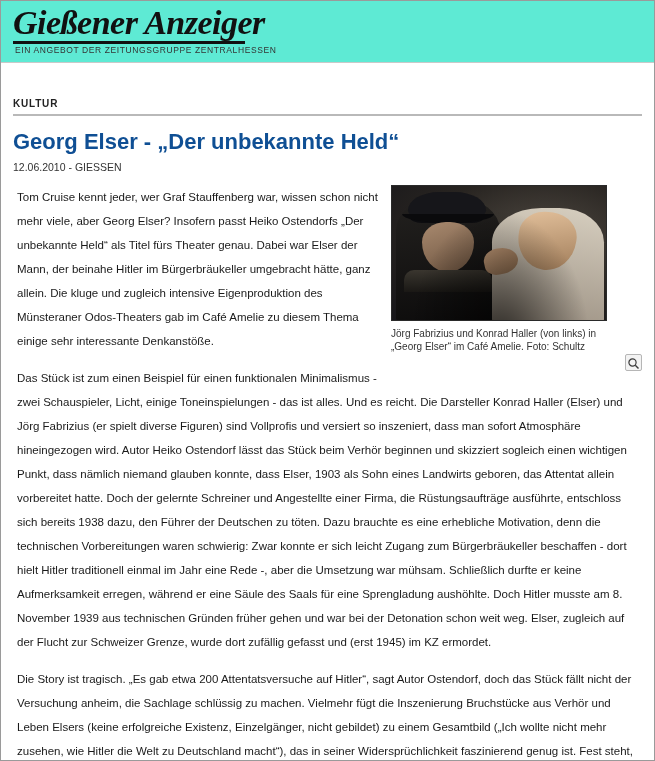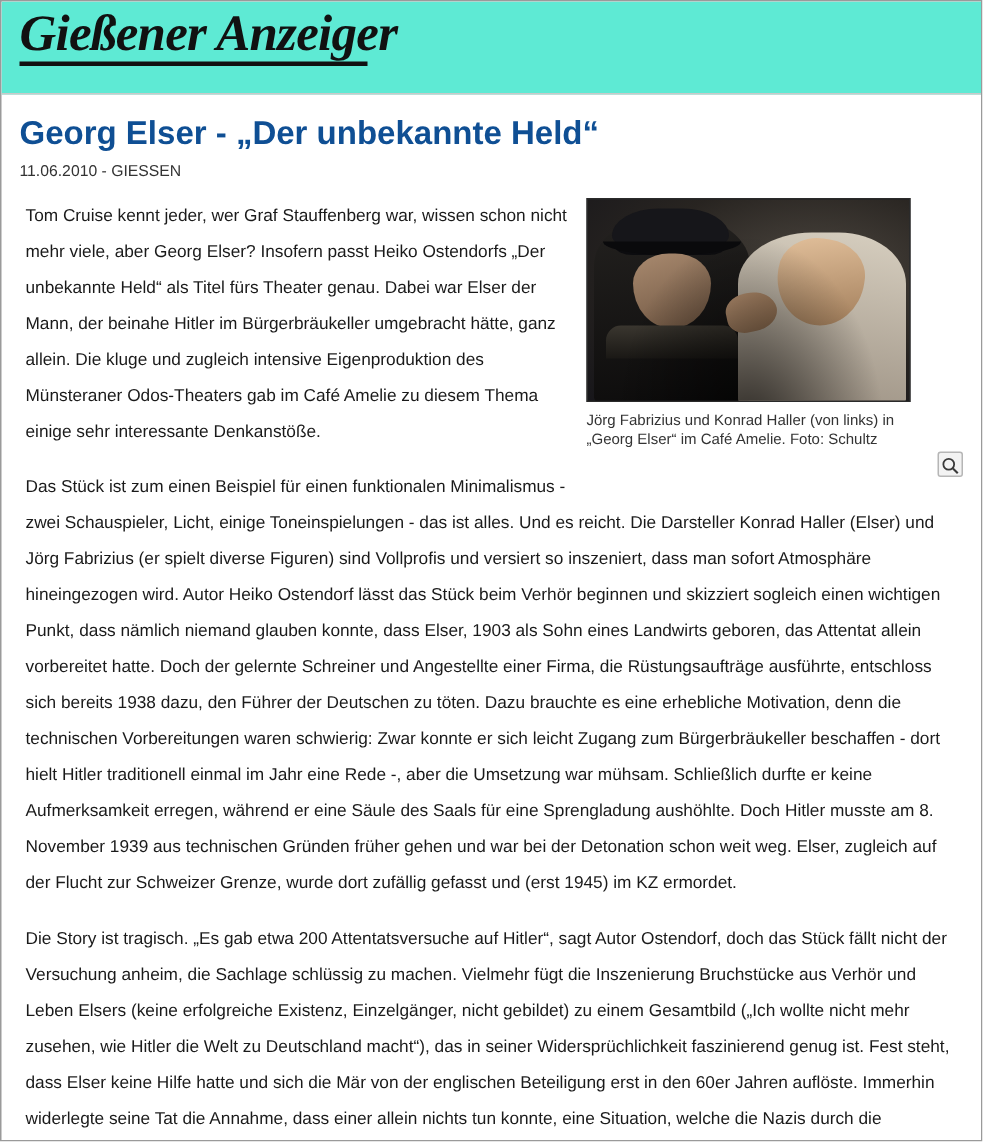--- a/index.html
+++ b/index.html
@@ -207,25 +207,29 @@
 </head>
 <body>
 
 <div id="page">
 
   <div class="masthead">
     <div class="logo-wrap">
       <div class="logo-text">Gießener Anzeiger</div>
       <div class="logo-underline"></div>
     </div>
+    <div class="masthead-sub">EIN ANGEBOT DER ZEITUNGSGRUPPE ZENTRALHESSEN</div>
   </div>
 
+  <div class="section-bar">
+    <span class="section-label">KULTUR</span>
+  </div>
 
   <h1 class="headline">Georg Elser - „Der unbekannte Held“</h1>
-  <div class="dateline">11.06.2010 - GIESSEN</div>
+  <div class="dateline">12.06.2010 - GIESSEN</div>
 
   <div class="content">
 
     <div class="figure">
       <div class="figure-img">
         <div class="ph-bg"></div>
         <div class="ph-man-left"></div>
         <div class="ph-cap"></div>
         <div class="ph-cap-brim"></div>
         <div class="ph-face-left"></div>

